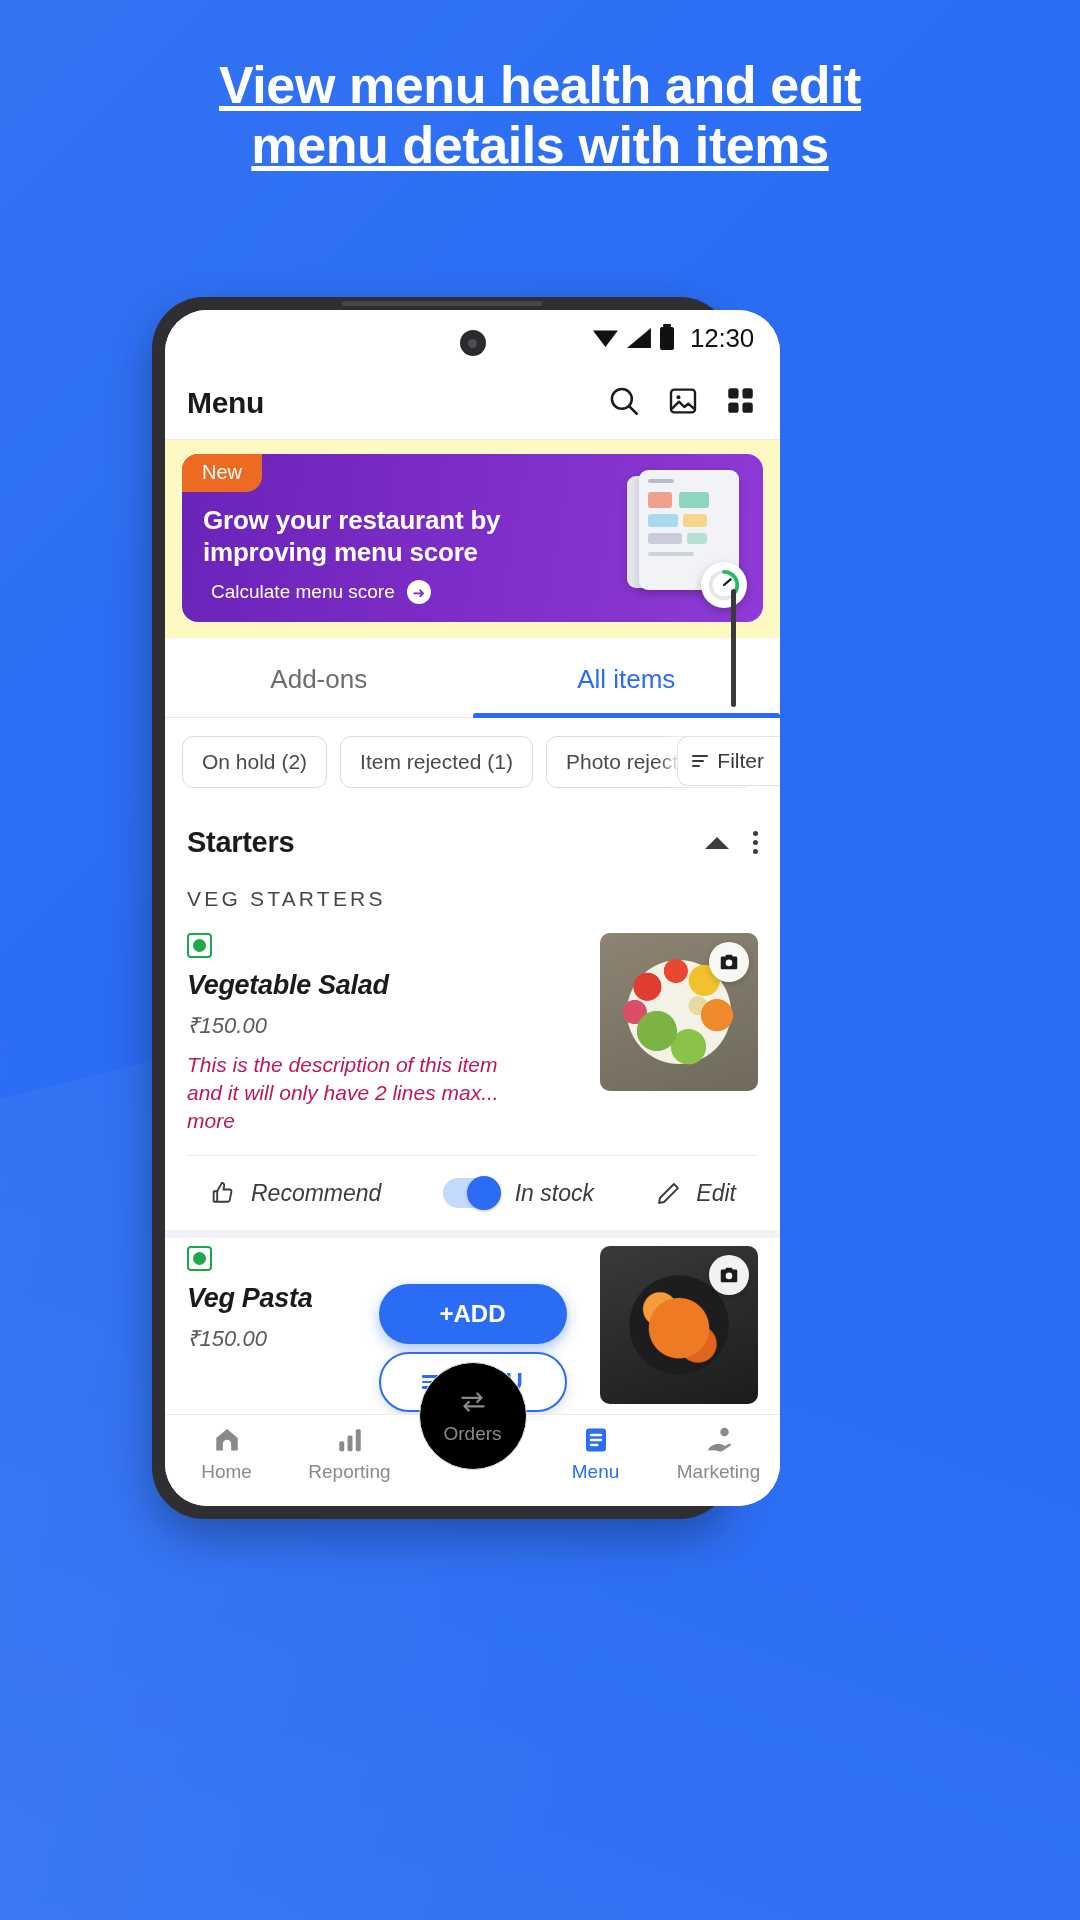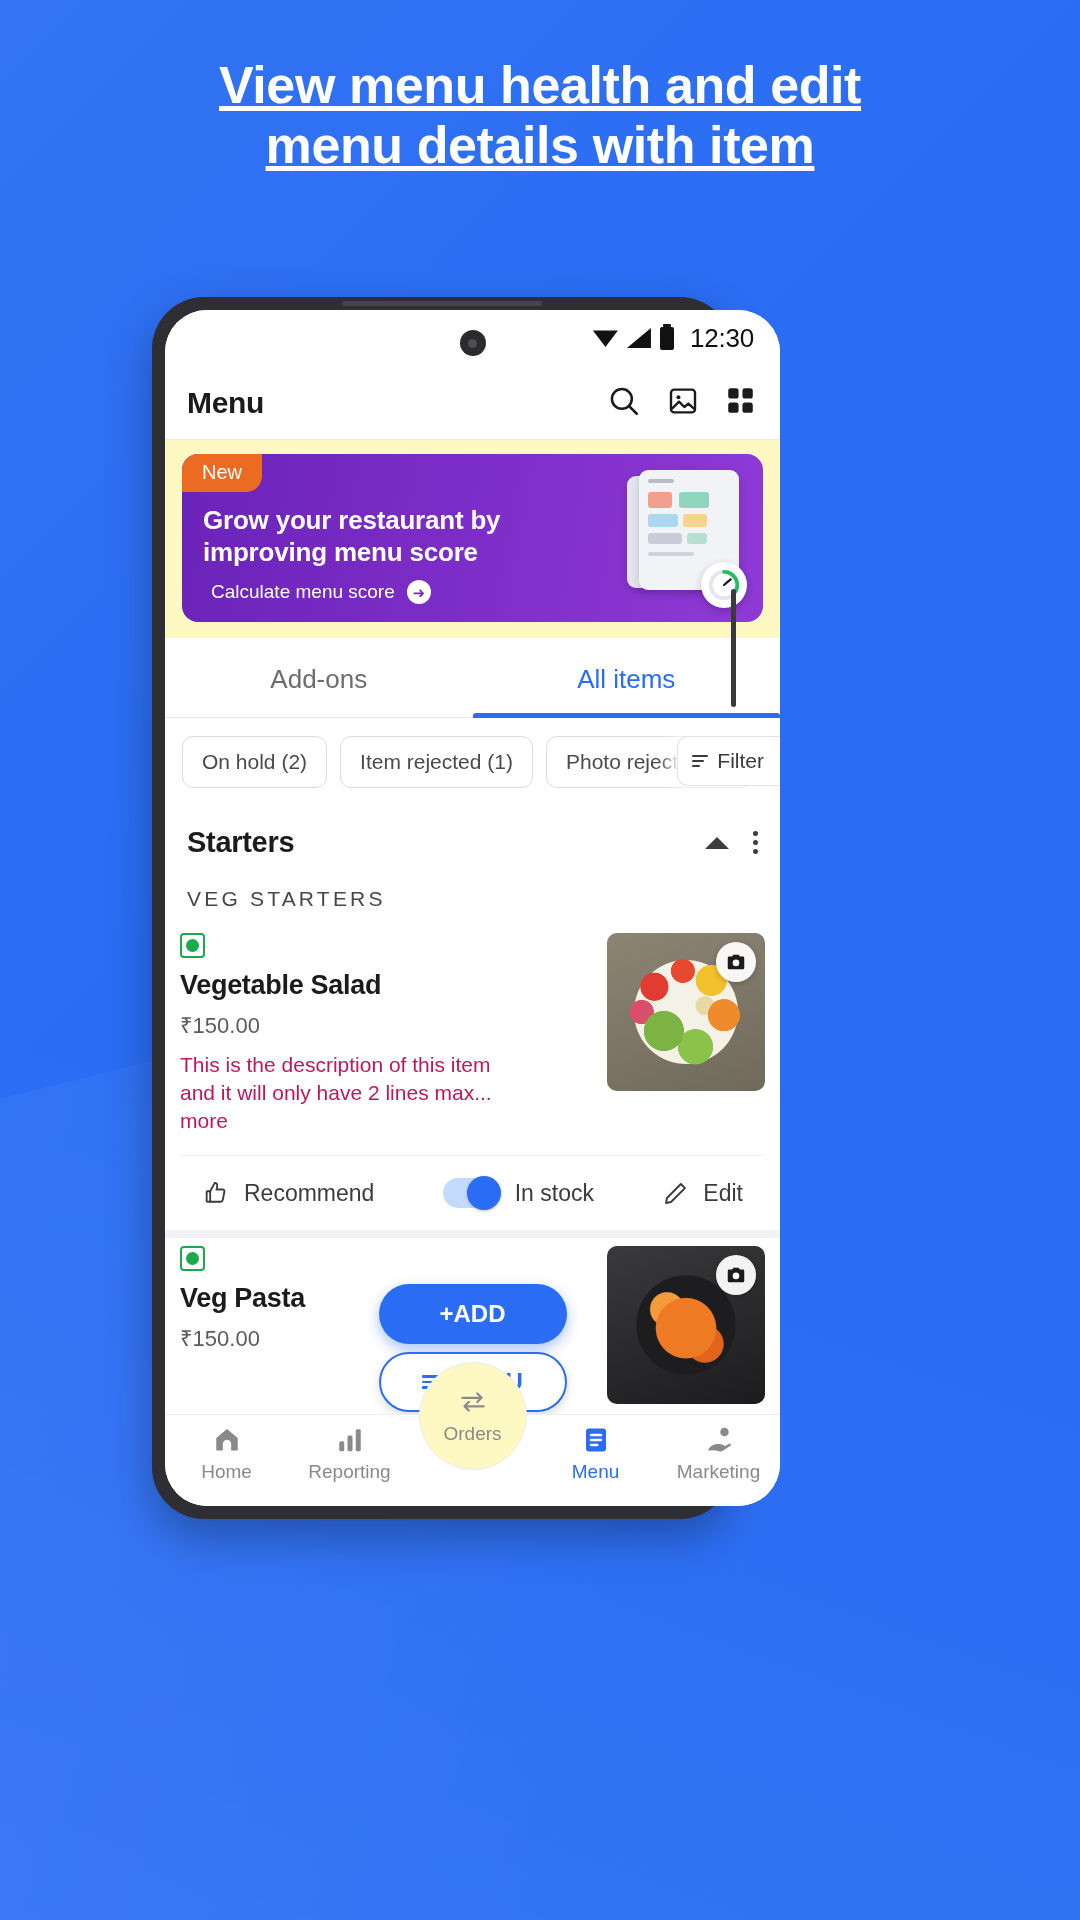--- a/index.html
+++ b/index.html
@@ -286,22 +286,23 @@
   .kebab i { width:5px; height:5px; border-radius:50%; background:#3c3c3c; display:block; }
 
   .subsection {
     padding: 18px 22px 14px 22px;
     font-size: 21px;
     color: #44474b;
     letter-spacing: 3.2px;
   }
 
   .item {
-    padding: 0 15px;
-    position: relative;
+    padding: 0 22px;
+    position: relative;
+    font-style: italic;
   }
   .item-main { display:flex; justify-content:space-between; padding-top: 8px; }
   .item-left { width: 330px; }
   .veg-mark {
     width: 25px; height: 25px;
     border: 2px solid #1ba94c;
     border-radius: 4px;
     display:flex; align-items:center; justify-content:center;
     margin-bottom: 12px;
   }
@@ -410,36 +411,36 @@
     display:flex; flex-direction:column; align-items:center; gap:6px;
     font-size: 19px; color:#8a8a8a;justify-content:flex-end;
   }
   .nav-item.active { color:#2a6df4; }
   .nav-orders-ring {
     position:absolute;
     left:50%; transform:translateX(-50%);
     bottom: 36px;
     width: 108px; height: 108px;
     border-radius:50%;
-    background:#fef9c3;
+    background:#000000;
     border: 1px solid #eaeaea;
     display:flex; flex-direction:column; align-items:center; justify-content:center;
     gap:6px;
     font-size:19px; color:#8a8a8a;
   }
 </style>
 </head>
 <body>
 
 <div class="bg-sheen"></div>
 <div class="bg-sheen2"></div>
 
 <div class="headline">
   <span>View menu health and edit</span>
-  <span class="l2">menu details with item</span>
+  <span class="l2">menu details with items</span>
 </div>
 
 <div class="phone">
   <div class="speaker"></div>
   <div class="phone-inner">
 
     <div class="statusbar">
       <div class="punchhole">
           <i></i>
         </div>

